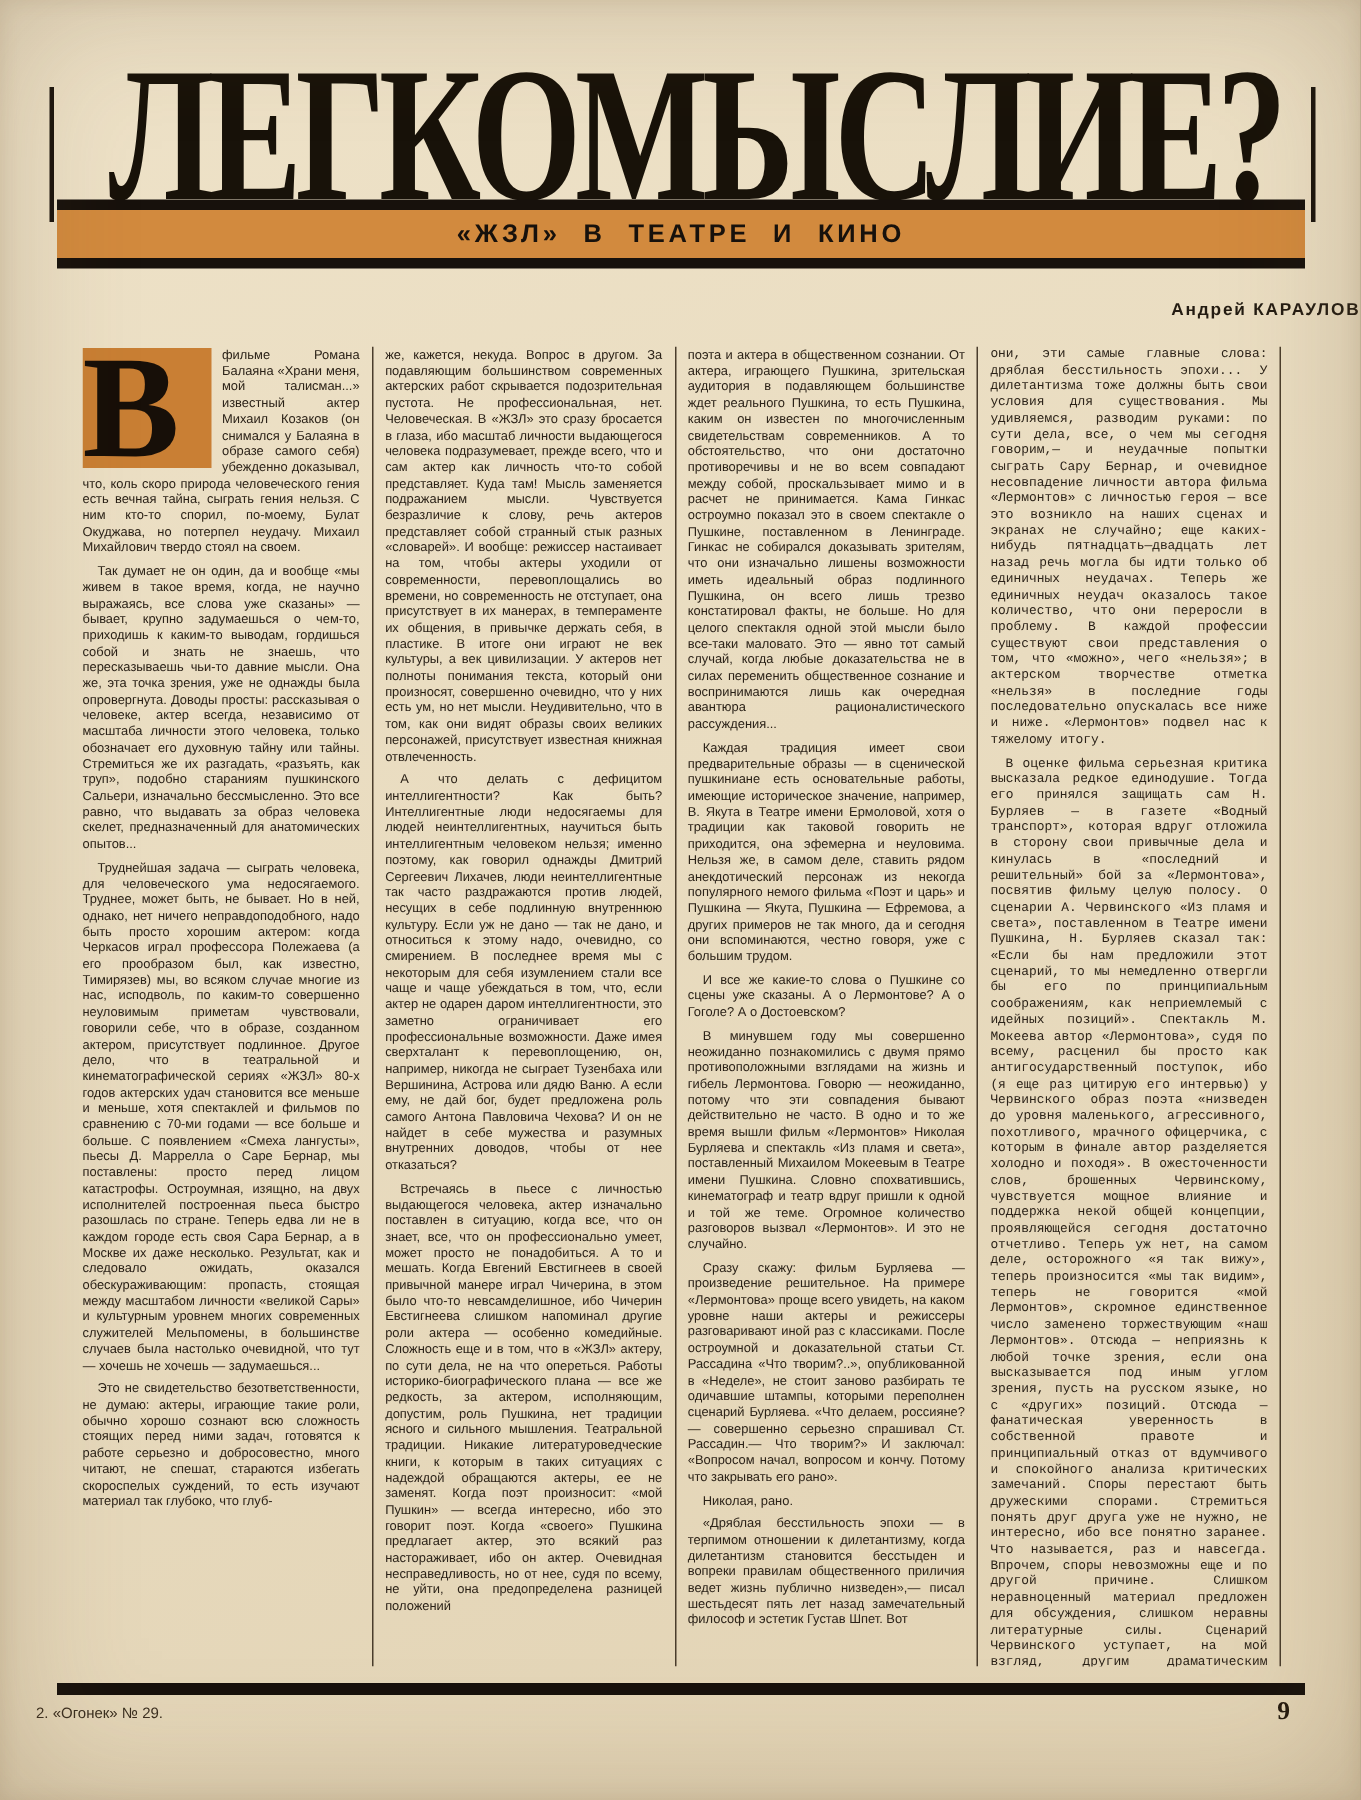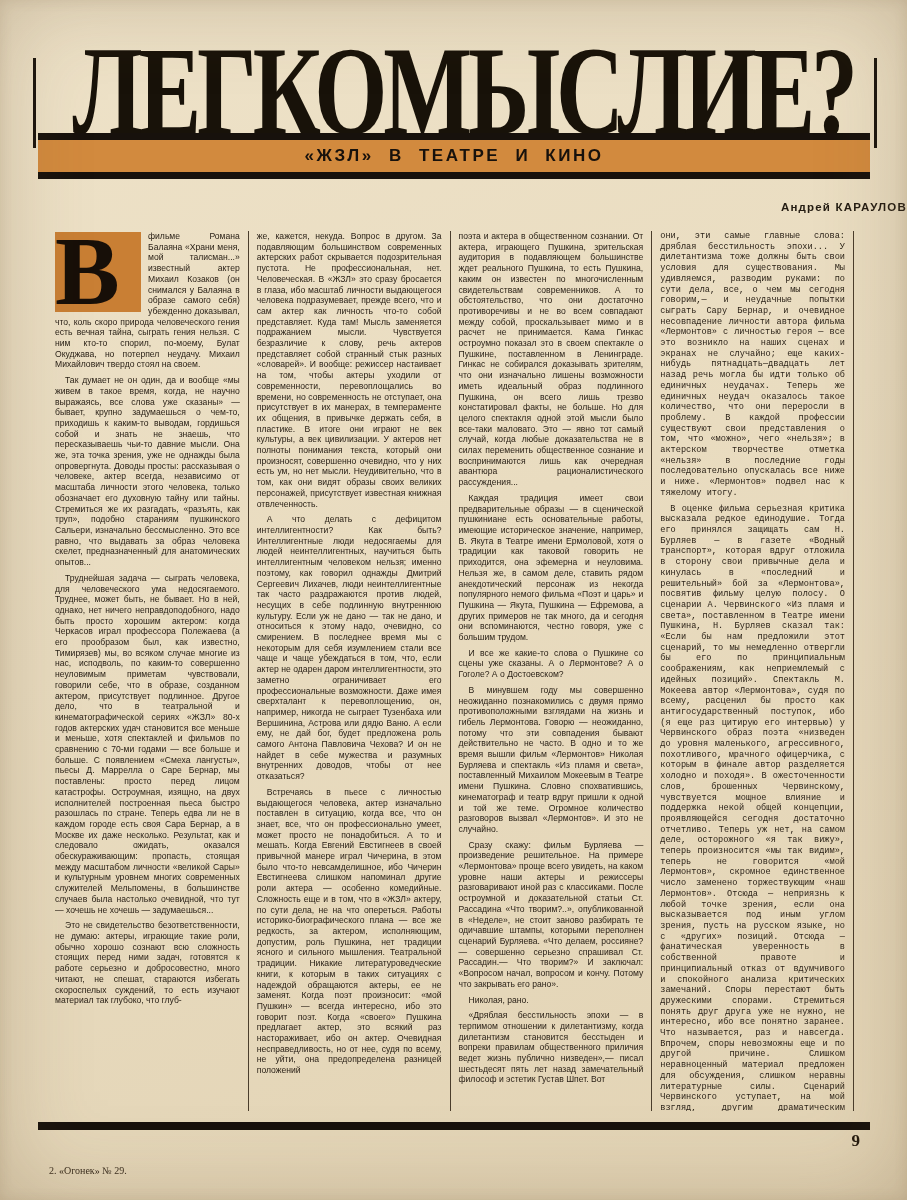--- a/index.html
+++ b/index.html
@@ -54,22 +54,22 @@
   .para + .para { margin-top:5px; text-indent:10px; }
   .dropcap {
     float:left; width:86px; height:80px; margin:1px 7px 2px 0;
     background:var(--accent_dark,#c97f34); color:#170f08;
     font-family:"Liberation Serif", serif; font-weight:bold;
     font-size:97px; line-height:80px; text-align:center; text-indent:0;
   }
 
   .footer-bar { position:absolute; top:1122px; left:38px; right:37px; height:8px; background:#17110c; }
   .footer-issue {
-    position:absolute; top:1137px; left:49px;
-    font-family:Liberation Serif, serif; font-size:10px; color:#3a2e1f;margin-top:28px;
+    position:absolute; top:1137px; left:24px;
+    font-family:Liberation Sans, sans-serif; font-size:10px; color:#3a2e1f;
   }
   .footer-page {
     position:absolute; top:1131px; right:47px;
     font-family:"Liberation Serif", serif; font-weight:bold; font-size:17px; color:#241a0e;
   }
 </style>
 </head>
 <body>
 
 <div class="page">

